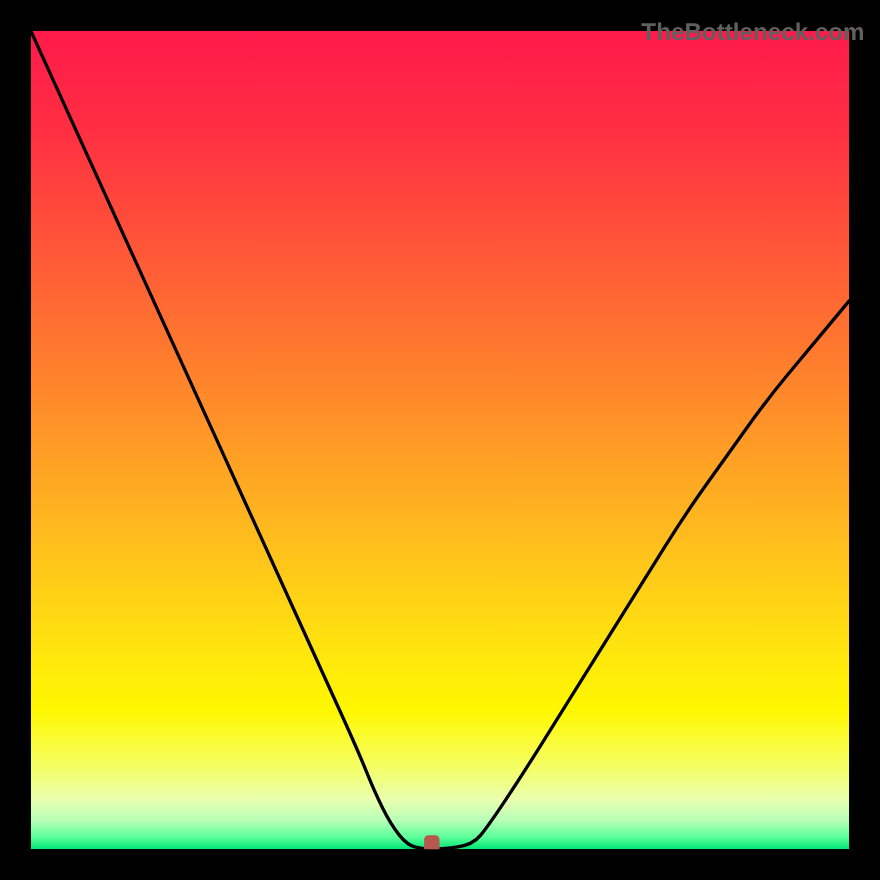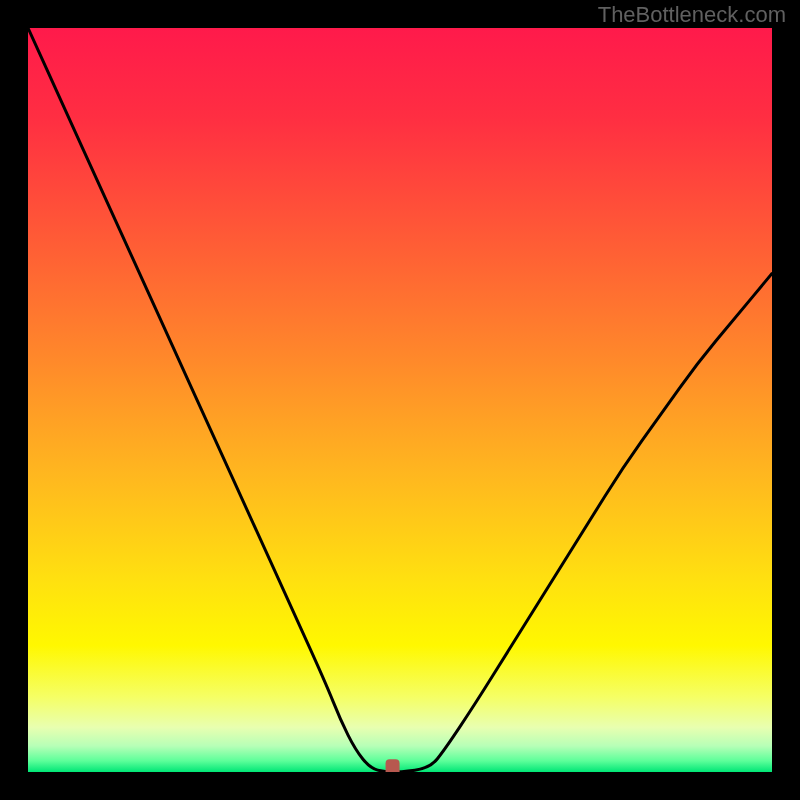--- a/index.html
+++ b/index.html
@@ -12,25 +12,25 @@
     font-family: Arial, Helvetica, sans-serif;
   }
   .frame {
     position: relative;
     width: 800px;
     height: 800px;
     background: #000;
   }
   .watermark {
     position: absolute;
-    top: 2px;
+    top: 16px;
     right: 14px;
     color: #606060;
     font-size: 22px;
-    font-weight: 400;
+    font-weight: 700;
     z-index: 10;
     margin-left: 20px;
   }
   .canvas-wrap {
     position: absolute;
     left: 28px;
     top: 28px;
     width: 744px;
     height: 744px;
   }

